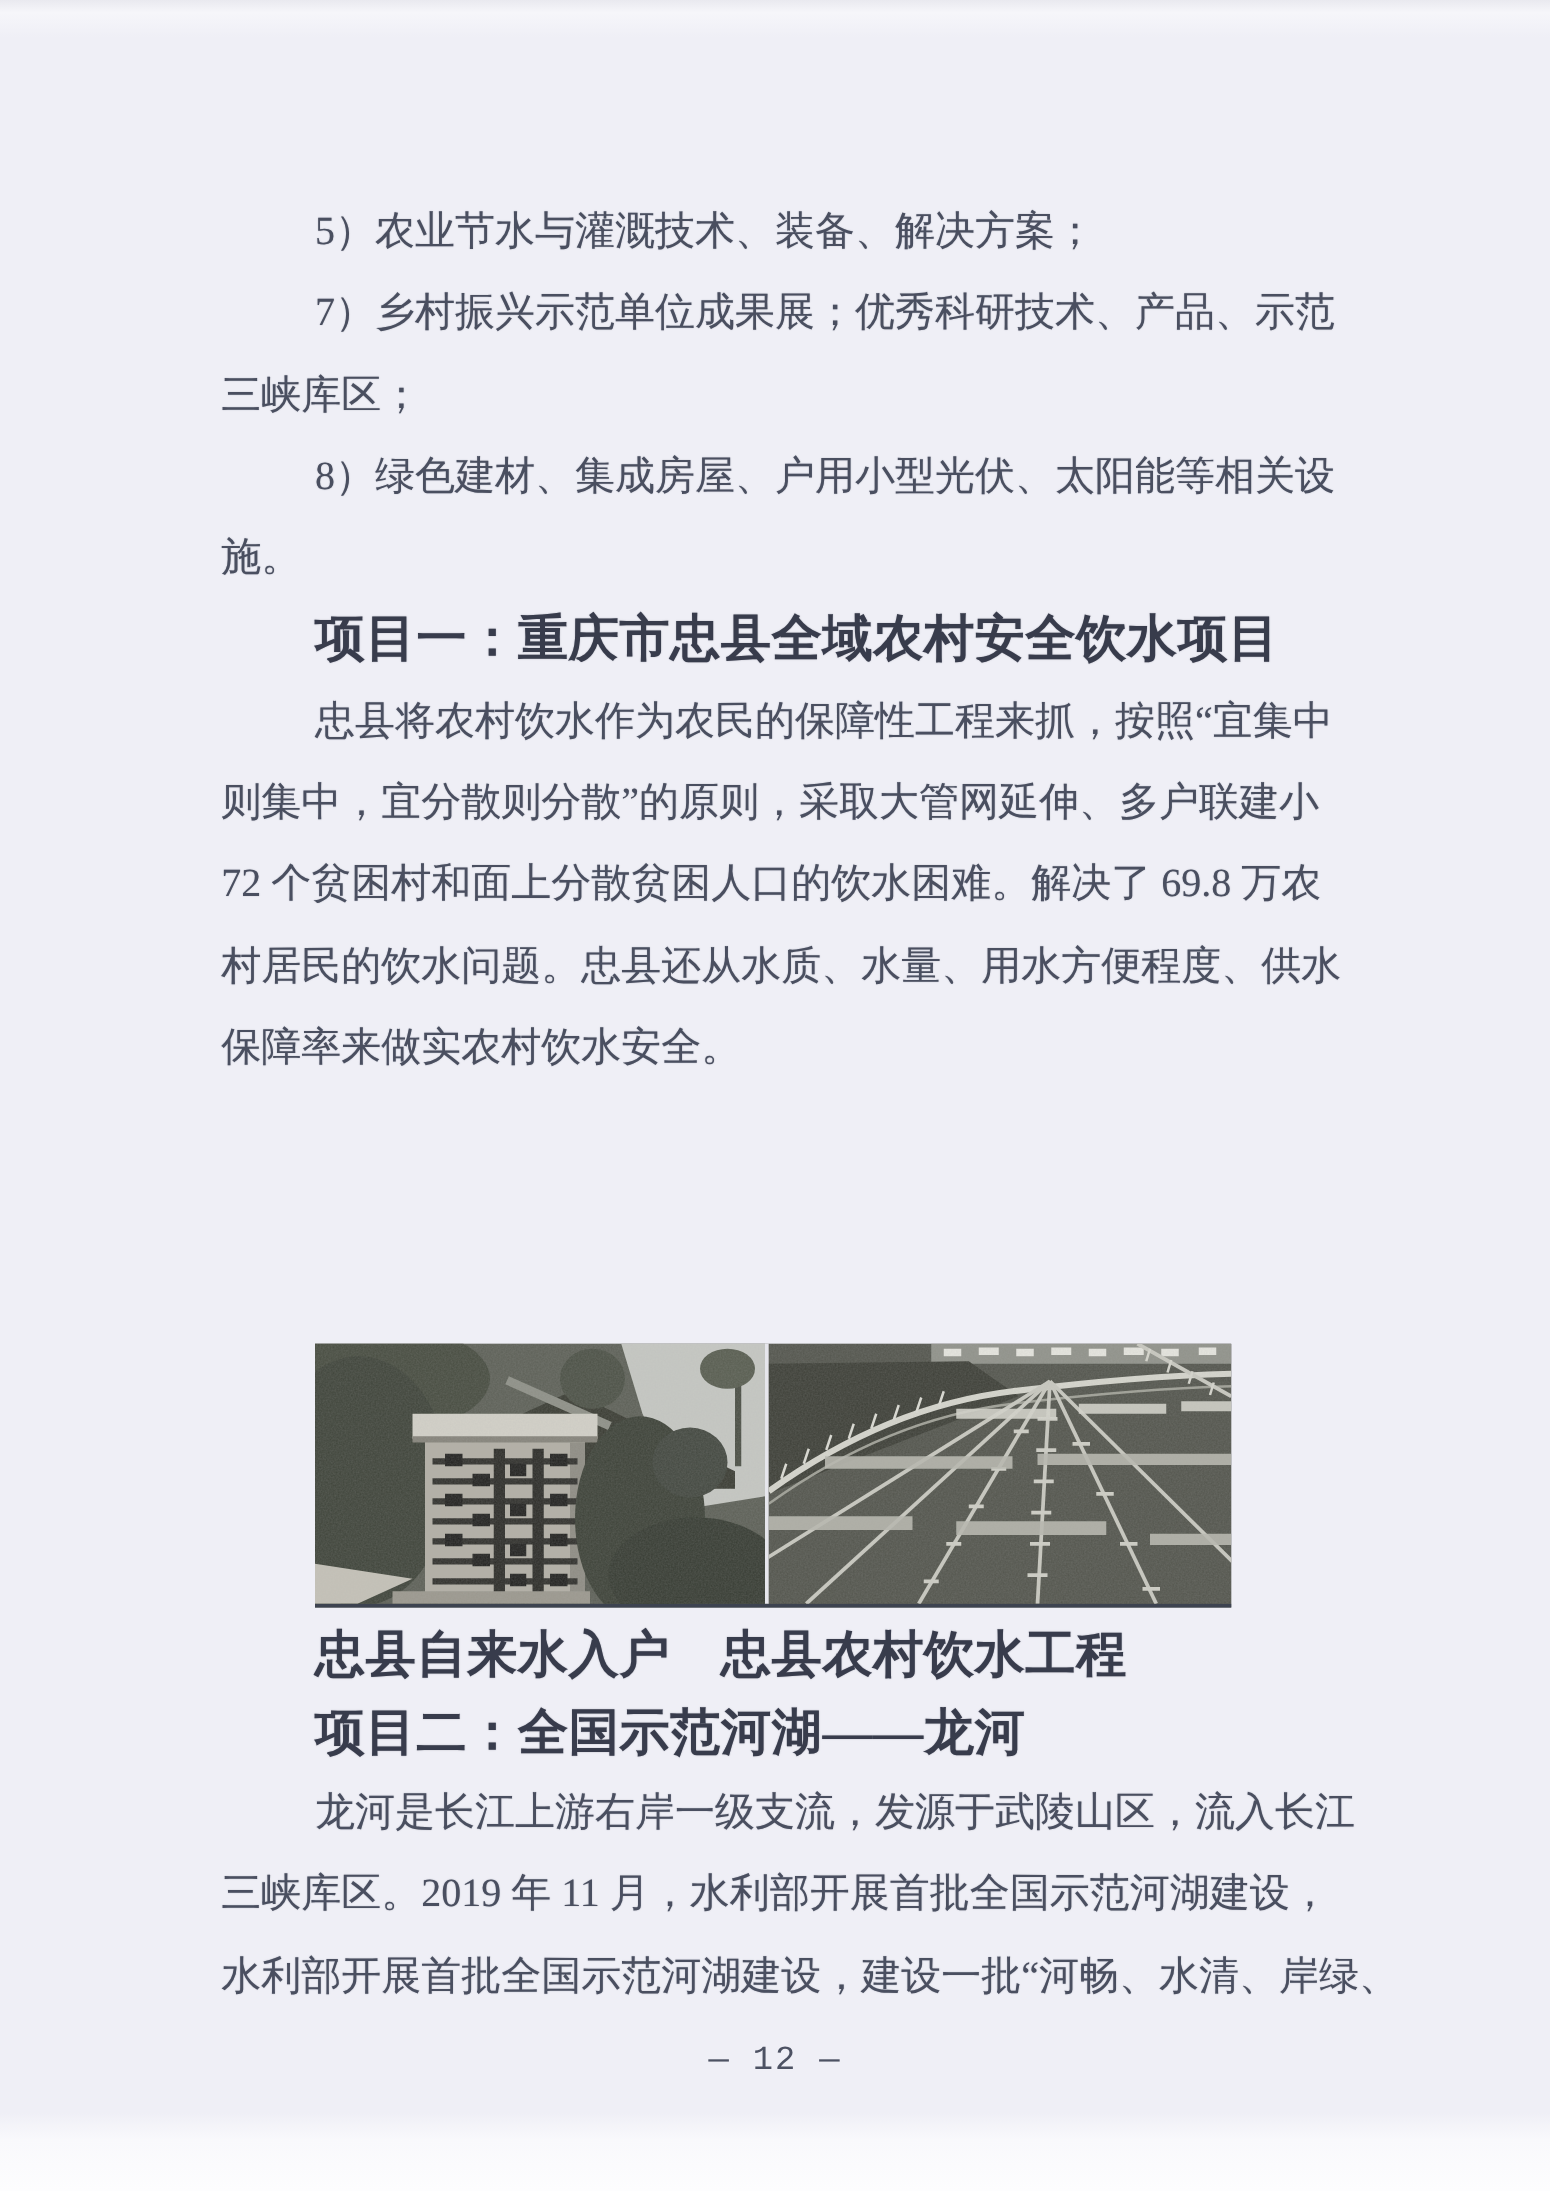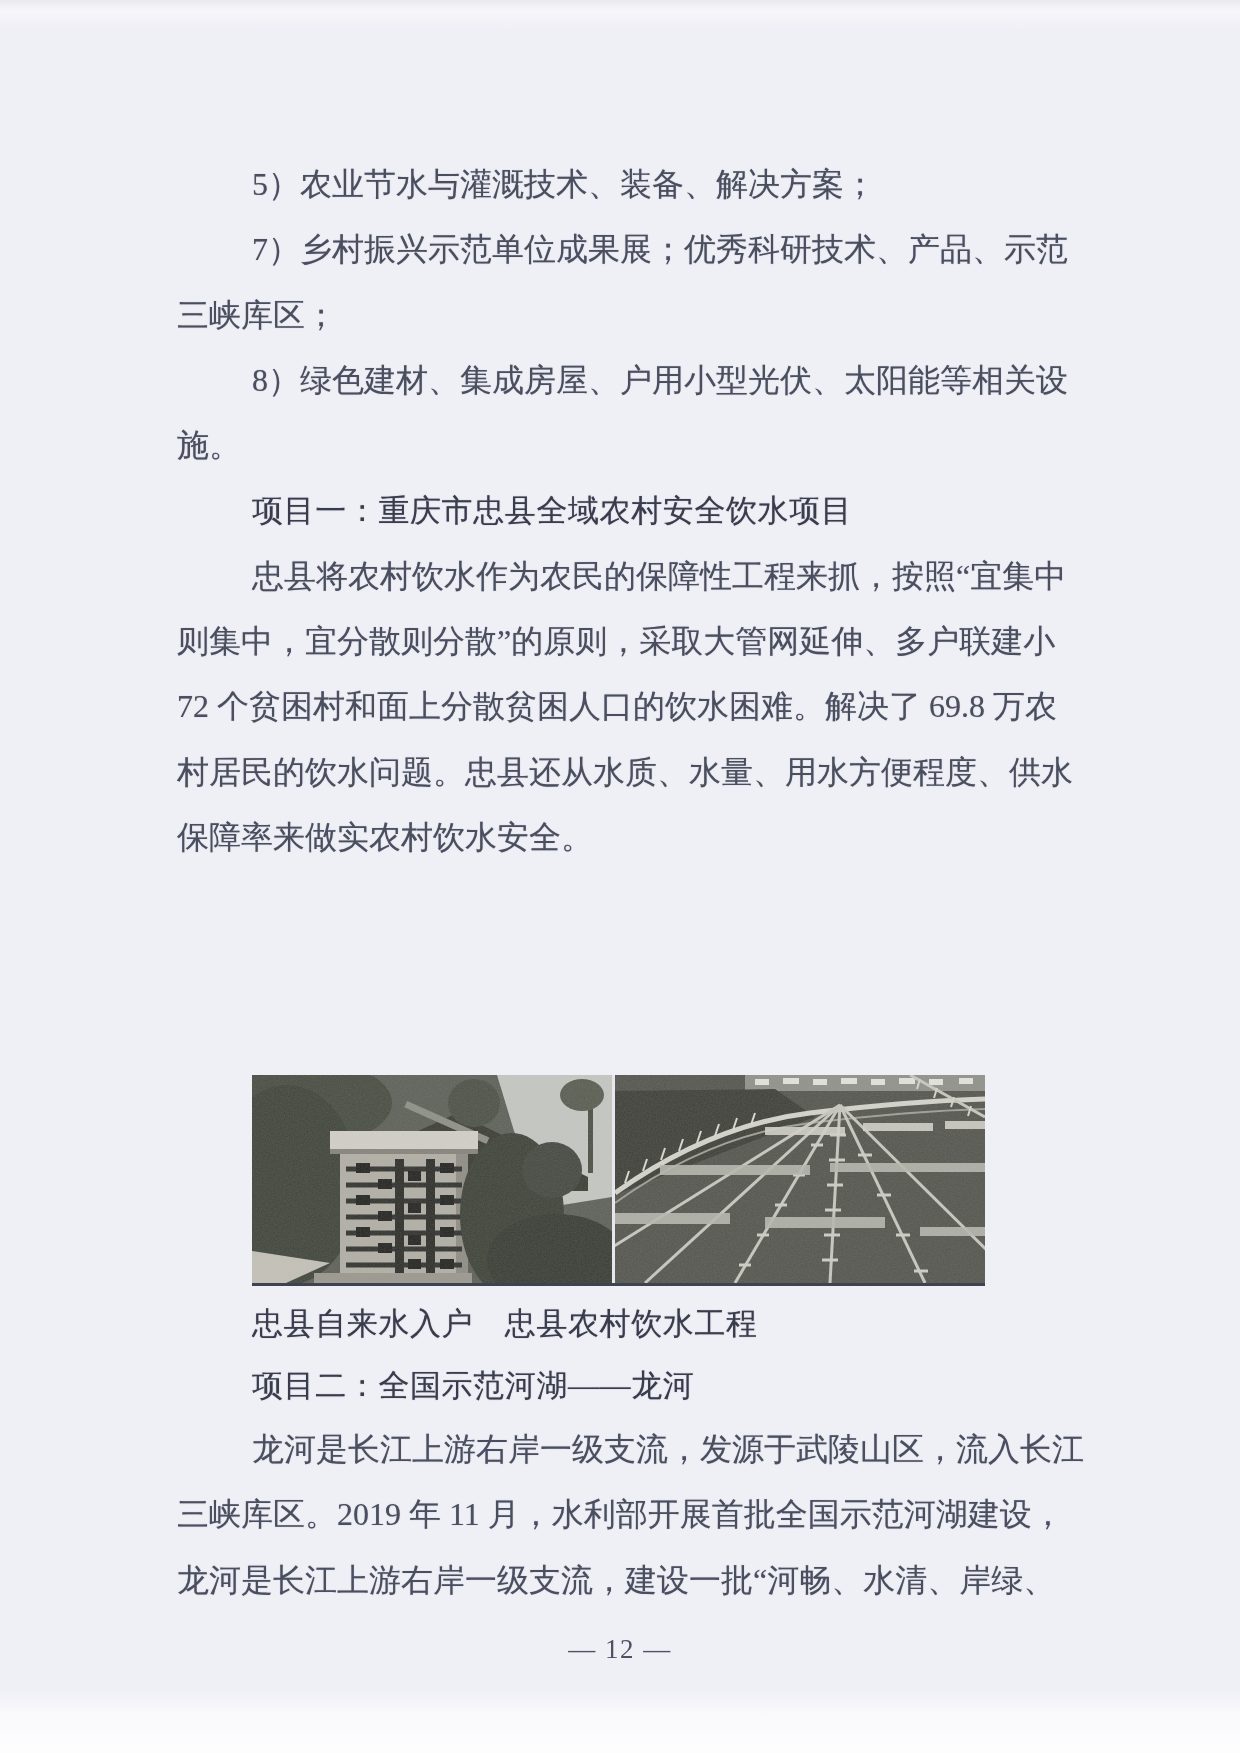--- a/index.html
+++ b/index.html
@@ -10,32 +10,32 @@
                                 #efeff6 1690px, #f9f9fc 1712px, #fdfdfe 100%);
   }
   .tblock { position:absolute; left:177px; width:910px; }
   .line {
     height:65.3px; line-height:65.3px; font-size:32px; color:#4a4f60;
     white-space:pre; text-shadow:0 0 1px rgba(74,79,96,.45);
   }
   .cap-block .line { height:62px; line-height:62px; }
   .ind  { padding-left:75px; }
   .kai  { padding-left:86px; letter-spacing:2.2px; font-size:31px; color:#474c5d; }
-  .bold { font-weight:normal; font-size:31px; letter-spacing:0.6px; color:#383c4c;
+  .bold { font-weight:bold; font-size:40px; letter-spacing:0.6px; color:#383c4c;
           text-shadow:0 0 1px rgba(56,60,76,.5); }
   .photos {
     position:absolute; left:252px; top:1075px; width:733px; height:208px;
     display:flex; border-bottom:3px solid #3d4350; background:#55574f;
   }
   .photo-left  { width:360px; height:208px; border-right:3px solid #e6e6ec; }
   .photo-right { width:370px; height:208px; }
   .photos svg  { display:block; }
   .footer {
     position:absolute; top:1631px; left:0; width:100%; height:36px; line-height:36px;
-    text-align:center; font-size:27px; letter-spacing:1.5px; color:#4d5263;
+    text-align:center; font-size:27px; letter-spacing:1.5px; color:#4d5263;font-family:Liberation Mono, monospace;
   }
 </style>
 </head>
 <body>
 
 <div class="page">
 
   <div class="tblock" style="top:152px">
     <div class="line ind">5）农业节水与灌溉技术、装备、解决方案；</div>
     <div class="line ind">7）乡村振兴示范单位成果展；优秀科研技术、产品、示范</div>
@@ -190,18 +190,18 @@
   </div>
 
   <div class="tblock cap-block" style="top:1293px">
     <div class="line bold ind">忠县自来水入户　忠县农村饮水工程</div>
     <div class="line bold ind">项目二：全国示范河湖——龙河</div>
   </div>
 
   <div class="tblock" style="top:1417px">
     <div class="line ind">龙河是长江上游右岸一级支流，发源于武陵山区，流入长江</div>
     <div class="line">三峡库区。2019 年 11 月，水利部开展首批全国示范河湖建设，</div>
-    <div class="line">龙河是长江上游右岸一级支流，建设一批“河畅、水清、岸绿、</div>
+    <div class="line">水利部开展首批全国示范河湖建设，建设一批“河畅、水清、岸绿、</div>
   </div>
 
   <div class="footer">— 12 —</div>
 
 </div>
 
 </body></html>

